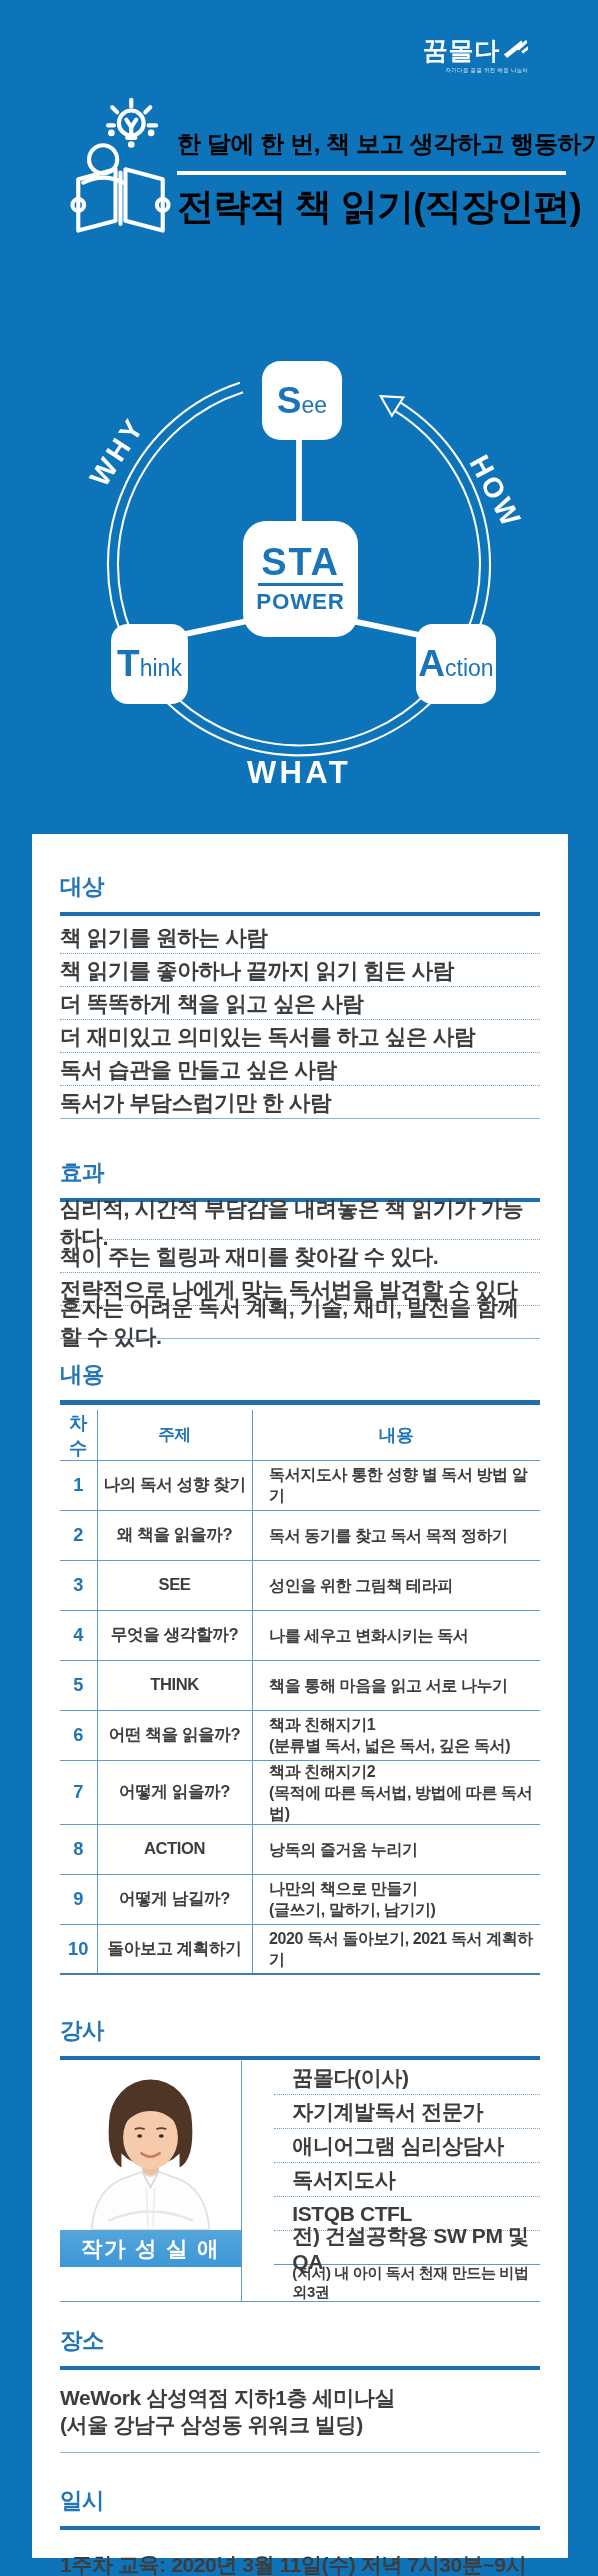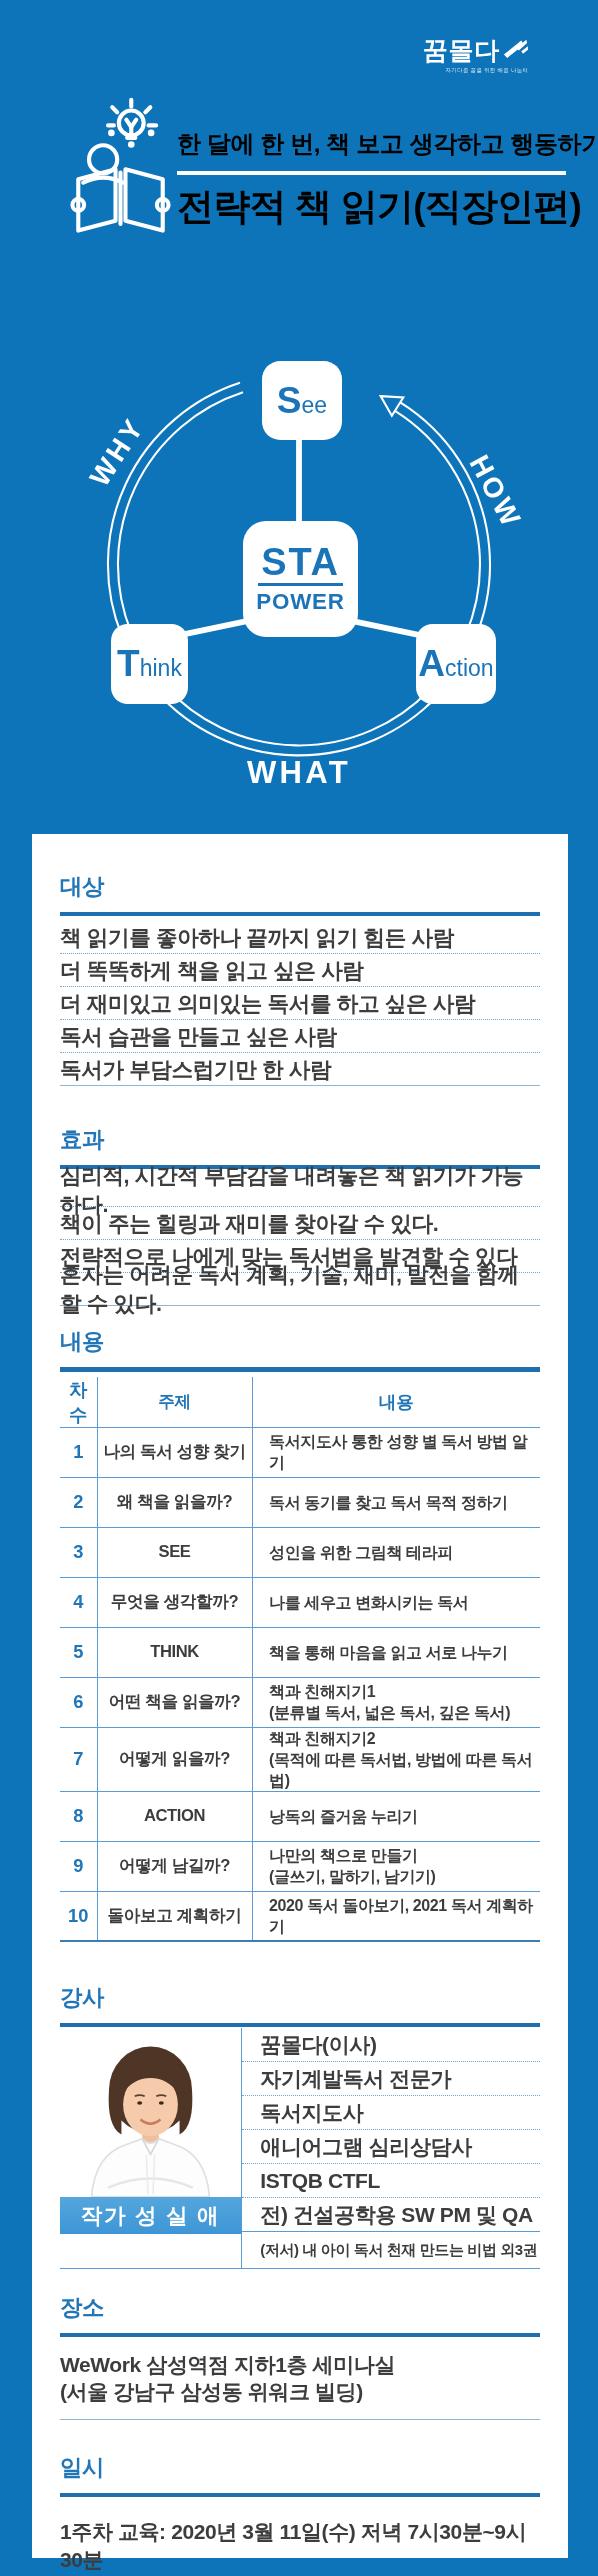--- a/index.html
+++ b/index.html
@@ -71,21 +71,21 @@
         white-space:pre-line;line-height:21px;letter-spacing:-0.4px;}
   .content-table tr:last-child td{border-bottom:2.5px solid #3f7cb0;}
 
   .sec-instructor{margin-top:40px;}
   .instructor-wrap{display:flex;height:241px;border-bottom:1.7px solid var(--grid);margin-top:0.8px;}
   .instructor-left{width:181px;display:flex;flex-direction:column;}
   .instructor-photo{width:181px;height:169px;background:#fff;}
   .caption-bar{height:37px;background:linear-gradient(180deg,var(--caption1),var(--caption2));
         color:#fff;font-size:21.6px;font-weight:700;display:flex;align-items:center;
         justify-content:center;letter-spacing:1.7px;}
-  .instructor-right{flex:1;border-left:1.7px solid var(--grid);display:flex;flex-direction:column;}
+  .instructor-right{flex:1;border-left:1.7px solid var(--grid);display:flex;flex-direction:column;padding-left:32px;}
   .instructor-right .list-row{height:34px;display:flex;align-items:center;padding-left:18.3px;
         font-size:21px;font-weight:600;letter-spacing:-0.4px;border-bottom:1.7px dotted #6ea7d6;}
   .instructor-right .list-row:nth-child(6){border-bottom:1.7px solid var(--grid);}
   .instructor-right .list-row:last-child{border-bottom:none;font-size:15px;flex:1;}
 
   .sec-place{margin-top:23px;}
   .sec-lines{margin-top:13.3px;font-size:21px;font-weight:600;line-height:27.4px;letter-spacing:-0.4px;}
   .end-line{border-bottom:1.7px solid #8cb6d9;margin-top:13.3px;}
 
   .sec-schedule{margin-top:32px;}
@@ -178,20 +178,21 @@
   <div class="dg-label dg-why">WHY</div>
   <div class="dg-label dg-how">HOW</div>
   <div class="dg-label dg-what">WHAT</div>
 
   <div class="card">
 
     <div class="sec-target">
       <div class="section-title">대상</div>
       <div class="title-rule"></div>
       <div class="plain-list">
+          <div class="list-row">책 읽기를 원하는 사람</div>
           <div class="list-row">책 읽기를 좋아하나 끝까지 읽기 힘든 사람</div>
           <div class="list-row">더 똑똑하게 책을 읽고 싶은 사람</div>
           <div class="list-row">더 재미있고 의미있는 독서를 하고 싶은 사람</div>
           <div class="list-row">독서 습관을 만들고 싶은 사람</div>
           <div class="list-row">독서가 부담스럽기만 한 사람</div>
         </div>
     </div>
 
     <div class="sec-effect">
       <div class="section-title">효과</div>
@@ -296,22 +297,22 @@
               <path d="M99 133 L109 152 L119 133" stroke="#d8d8d8" stroke-width="2" fill="none"></path>
               <path d="M58 192 Q109 170 160 192" stroke="#e6e6e6" stroke-width="3" fill="none"></path>
               <path d="M104 152 L106 200 M114 152 L112 200" stroke="#ececec" stroke-width="2" fill="none"></path>
             </svg>
           </div>
           <div class="caption-bar">작가 성 실 애</div>
         </div>
         <div class="instructor-right">
             <div class="list-row">꿈몰다(이사)</div>
             <div class="list-row">자기계발독서 전문가</div>
+            <div class="list-row">애니어그램 심리상담사</div>
             <div class="list-row">독서지도사</div>
-            <div class="list-row">애니어그램 심리상담사</div>
             <div class="list-row">ISTQB CTFL</div>
             <div class="list-row">전) 건설공학용 SW PM 및 QA</div>
             <div class="list-row">(저서) 내 아이 독서 천재 만드는 비법 외3권</div>
           </div>
       </div>
     </div>
 
     <div class="sec-place">
       <div class="section-title">장소</div>
       <div class="title-rule"></div>

